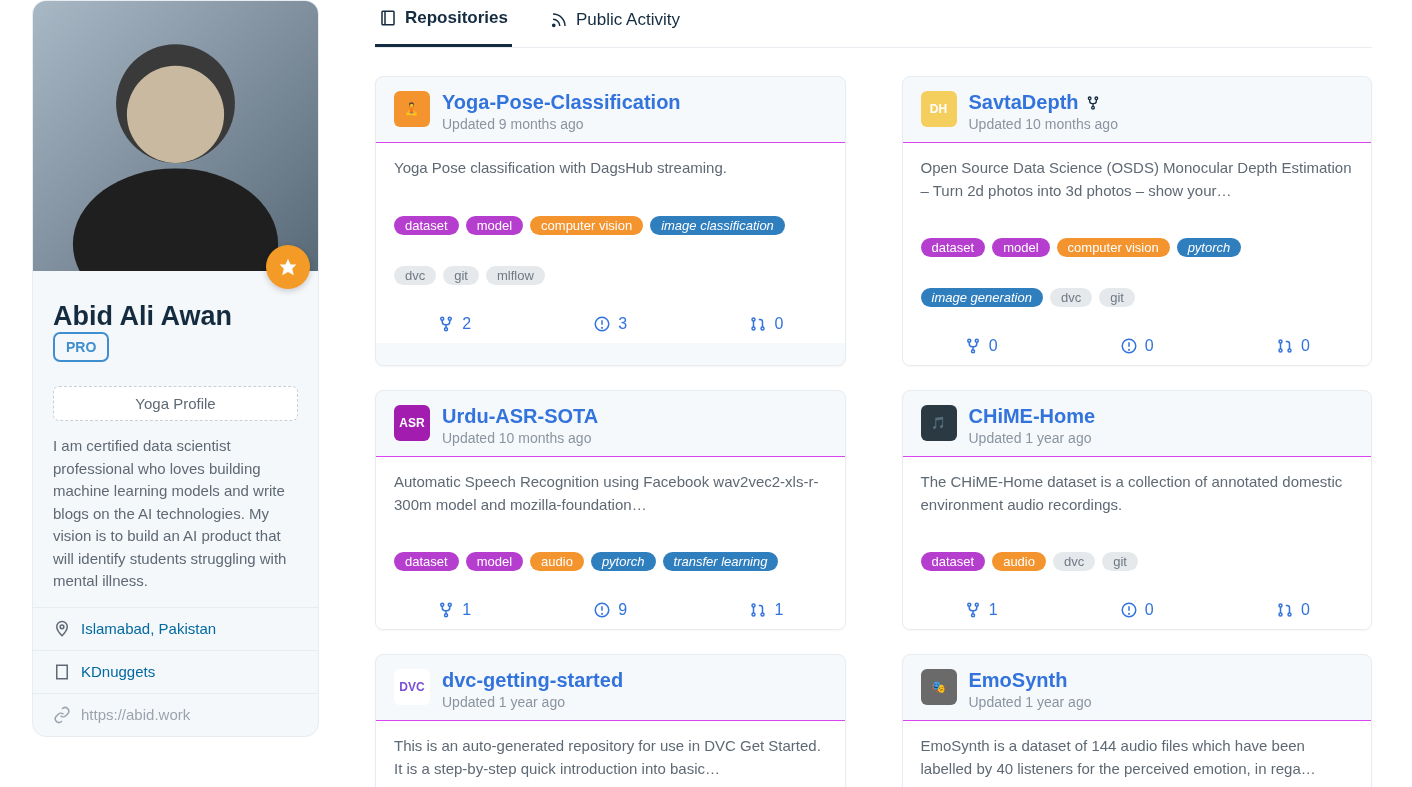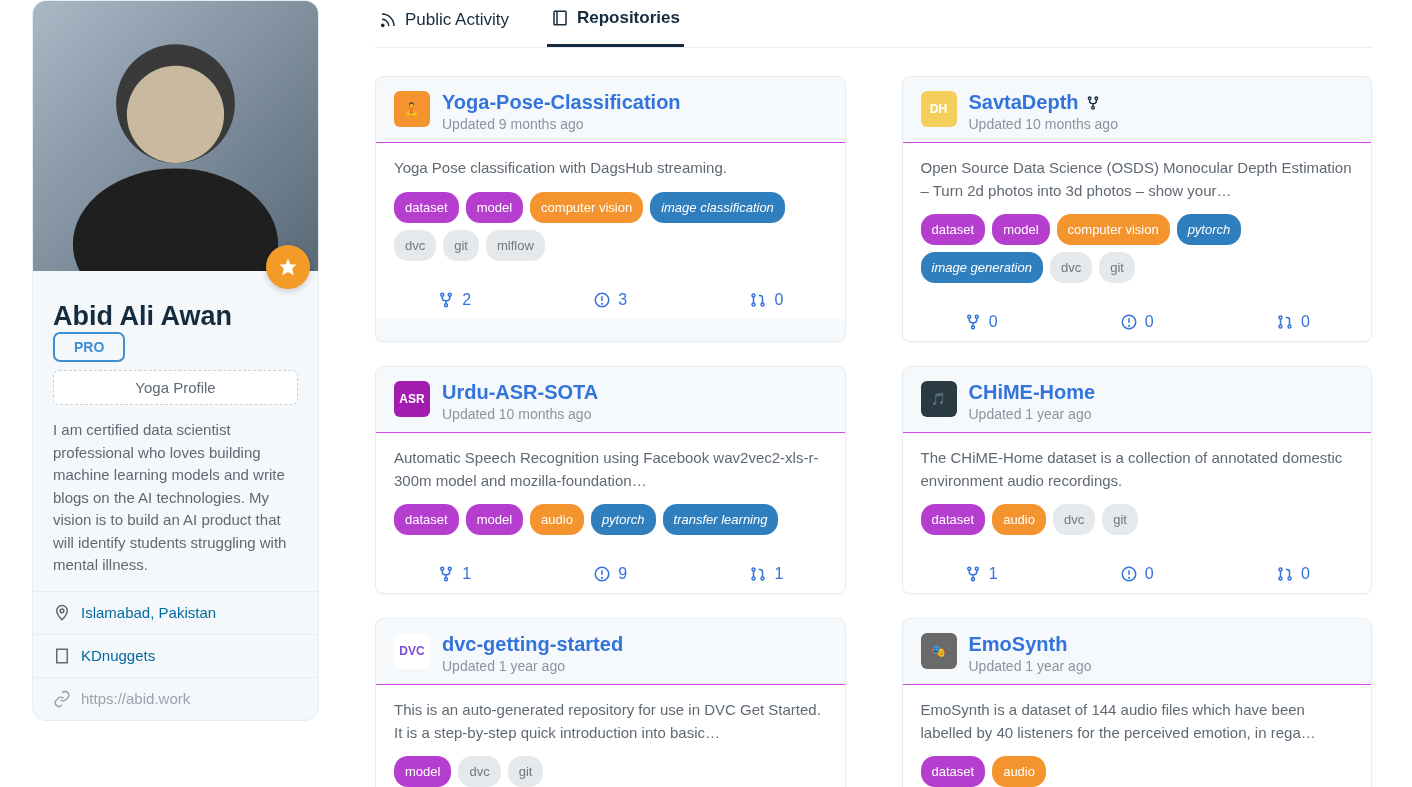--- a/index.html
+++ b/index.html
@@ -6,21 +6,21 @@
 body { font-family: -apple-system, BlinkMacSystemFont, "Segoe UI", Helvetica, Arial, sans-serif; background: #fff; color: #5f6974; font-size: 15px; }
 .container { display: flex; max-width: 1412px; }
 .sidebar { width: 325px; padding: 0; }
 .profile-card { background: #f5f8fb; border-radius: 14px; border: 1px solid #e7ecf1; overflow: visible; position: relative; margin: 0 6px 0 32px; }
 .avatar-wrap { position: relative; }
 .avatar { width: 100%; height: 270px; background: linear-gradient(135deg,#a9b8c5 0%,#586978 100%); border-radius: 13px 13px 0 0; display:flex; align-items:center; justify-content:center; overflow:hidden;}
 .avatar svg{width:100%;height:100%;}
 .badge-star { position: absolute; right: 8px; bottom: -18px; width: 44px; height: 44px; background:#f49b27; border-radius:50%; display:flex; align-items:center; justify-content:center; color:#fff; box-shadow:0 2px 6px rgba(0,0,0,.2);}
 .name { font-size: 27px; font-weight: 700; color: #152c40; padding: 30px 20px 0 20px; }
 .username { font-size: 17px; color: #5f6974; padding: 2px 20px 10px 20px; }
-.pro-badge { display:inline-block; margin: 0 0 0 20px; padding: 5px 19px; border: 2px solid #3e8ed0; color: #3e8ed0; font-weight:700; border-radius: 7px; font-size: 14px;}
+.pro-badge { display:inline-block; margin: 0 0 16px 20px; padding: 5px 11px; border: 2px solid #3e8ed0; color: #3e8ed0; font-weight:700; border-radius: 7px; font-size: 14px;}
 .edit-btn { display:block; width: calc(100% - 40px); margin: 8px 20px 14px 20px; padding: 8px 0; background:#fff; border:1px dashed #c7cfd8; border-radius:6px; text-align:center; color:#5f6974; font-size:15px; cursor:pointer;}
 .bio { padding: 0 20px 14px 20px; line-height:1.5; color:#5f6974; }
 .divider{height:1px;background:#e7ecf1;margin:0;}
 .meta-row { display:flex; align-items:center; gap:10px; padding: 12px 20px; color:#0369a1;}
 .meta-row svg{width:18px;height:18px;stroke:#5f6974;fill:none;stroke-width:2;}
 .main { flex:1; padding: 0 40px 0 50px; }
 .tabs { display:flex; gap:34px; border-bottom:1px solid #eaeef2; margin-bottom:28px; }
 .tab { display:flex; align-items:center; gap:8px; padding:8px 4px 16px 4px; font-size:17px; color:#152c40; cursor:pointer; }
 .tab.active { border-bottom:3px solid #152c40; font-weight:600; }
 .tab svg{width:18px;height:18px;stroke:#152c40;fill:none;stroke-width:2;}
@@ -28,21 +28,21 @@
 .repo-card { background:#f6f9fc; border:1px solid #e7ecf1; border-radius:8px; overflow:hidden; box-shadow:0 1px 2px rgba(0,0,0,.04);}
 .repo-header { display:flex; align-items:flex-start; gap:12px; padding:14px 18px 10px 18px; }
 .repo-icon { width:36px; height:36px; border-radius:6px; flex-shrink:0; display:flex; align-items:center; justify-content:center; font-size:12px; font-weight:700; color:#fff;}
 .repo-title-wrap{flex:1;}
 .repo-title { font-size:20px; font-weight:700; color:#3273dc; display:inline-flex;align-items:center;gap:6px;}
 .repo-title svg{width:16px;height:16px;stroke:#152c40;fill:none;stroke-width:2;}
 .repo-updated { font-size:14px; color:#8a94a0; margin-top:2px;}
 .repo-body { background:#fff; padding:14px 18px 18px 18px; border-top:1px solid #d946ef;}
 .repo-desc { color:#5f6974; line-height:1.5; margin-bottom:12px;}
 .tags { display:flex; flex-wrap:wrap; gap:7px; }
-.tag { padding:8px 11px; border-radius:14px; font-size:13px; color:#fff; background:#999;}
+.tag { padding:2px 11px; border-radius:14px; font-size:13px; color:#fff; background:#999;margin-top:24px;}
 .tag.purple{background:#b63ecf;} .tag.orange{background:#f4942e;} .tag.blue{background:#2f7ebe;font-style:italic;} .tag.grey{background:#e6e9ec;color:#6f7884;}
 .repo-stats { display:flex; justify-content:space-around; padding:12px 0 10px 0; background:#fff;}
 .stat { display:flex; align-items:center; gap:7px; color:#3273dc; font-size:16px; }
 .stat svg{width:18px;height:18px;stroke:#3273dc;fill:none;stroke-width:2;}
 </style>
 </head>
 <body>
 
 <div class="container">
   <aside class="sidebar">
@@ -90,34 +90,34 @@
             <path d="M10 13a5 5 0 007 0l3-3a5 5 0 00-7-7l-1 1"></path>
             <path d="M14 11a5 5 0 00-7 0l-3 3a5 5 0 007 7l1-1"></path>
           </svg>
         <span>https://abid.work</span>
       </div>
     </div>
   </aside>
 
   <main class="main">
     <div class="tabs">
+      <div class="tab active">
+        <svg viewBox="0 0 24 24">
+            <rect x="4" y="3" width="16" height="18" rx="1"></rect>
+            <line x1="8" y1="3" x2="8" y2="21"></line>
+          </svg>
+        <span>Repositories</span>
+      </div>
       <div class="tab">
         <svg viewBox="0 0 24 24">
             <path d="M4 11a9 9 0 019 9"></path>
             <path d="M4 4a16 16 0 0116 16"></path>
             <circle cx="5" cy="19" r="1.5" fill="#152c40"></circle>
           </svg>
         <span>Public Activity</span>
-      </div>
-      <div class="tab active">
-        <svg viewBox="0 0 24 24">
-            <rect x="4" y="3" width="16" height="18" rx="1"></rect>
-            <line x1="8" y1="3" x2="8" y2="21"></line>
-          </svg>
-        <span>Repositories</span>
       </div>
     </div>
     <div class="repo-grid" id="repo-grid">
     <div class="repo-card">
       <div class="repo-header">
         <div class="repo-icon" style="background:#f4942e;color:#fff;">🧘</div>
         <div class="repo-title-wrap">
           <a class="repo-title">Yoga-Pose-Classification</a>
           <div class="repo-updated">Updated 9 months ago</div>
         </div>

